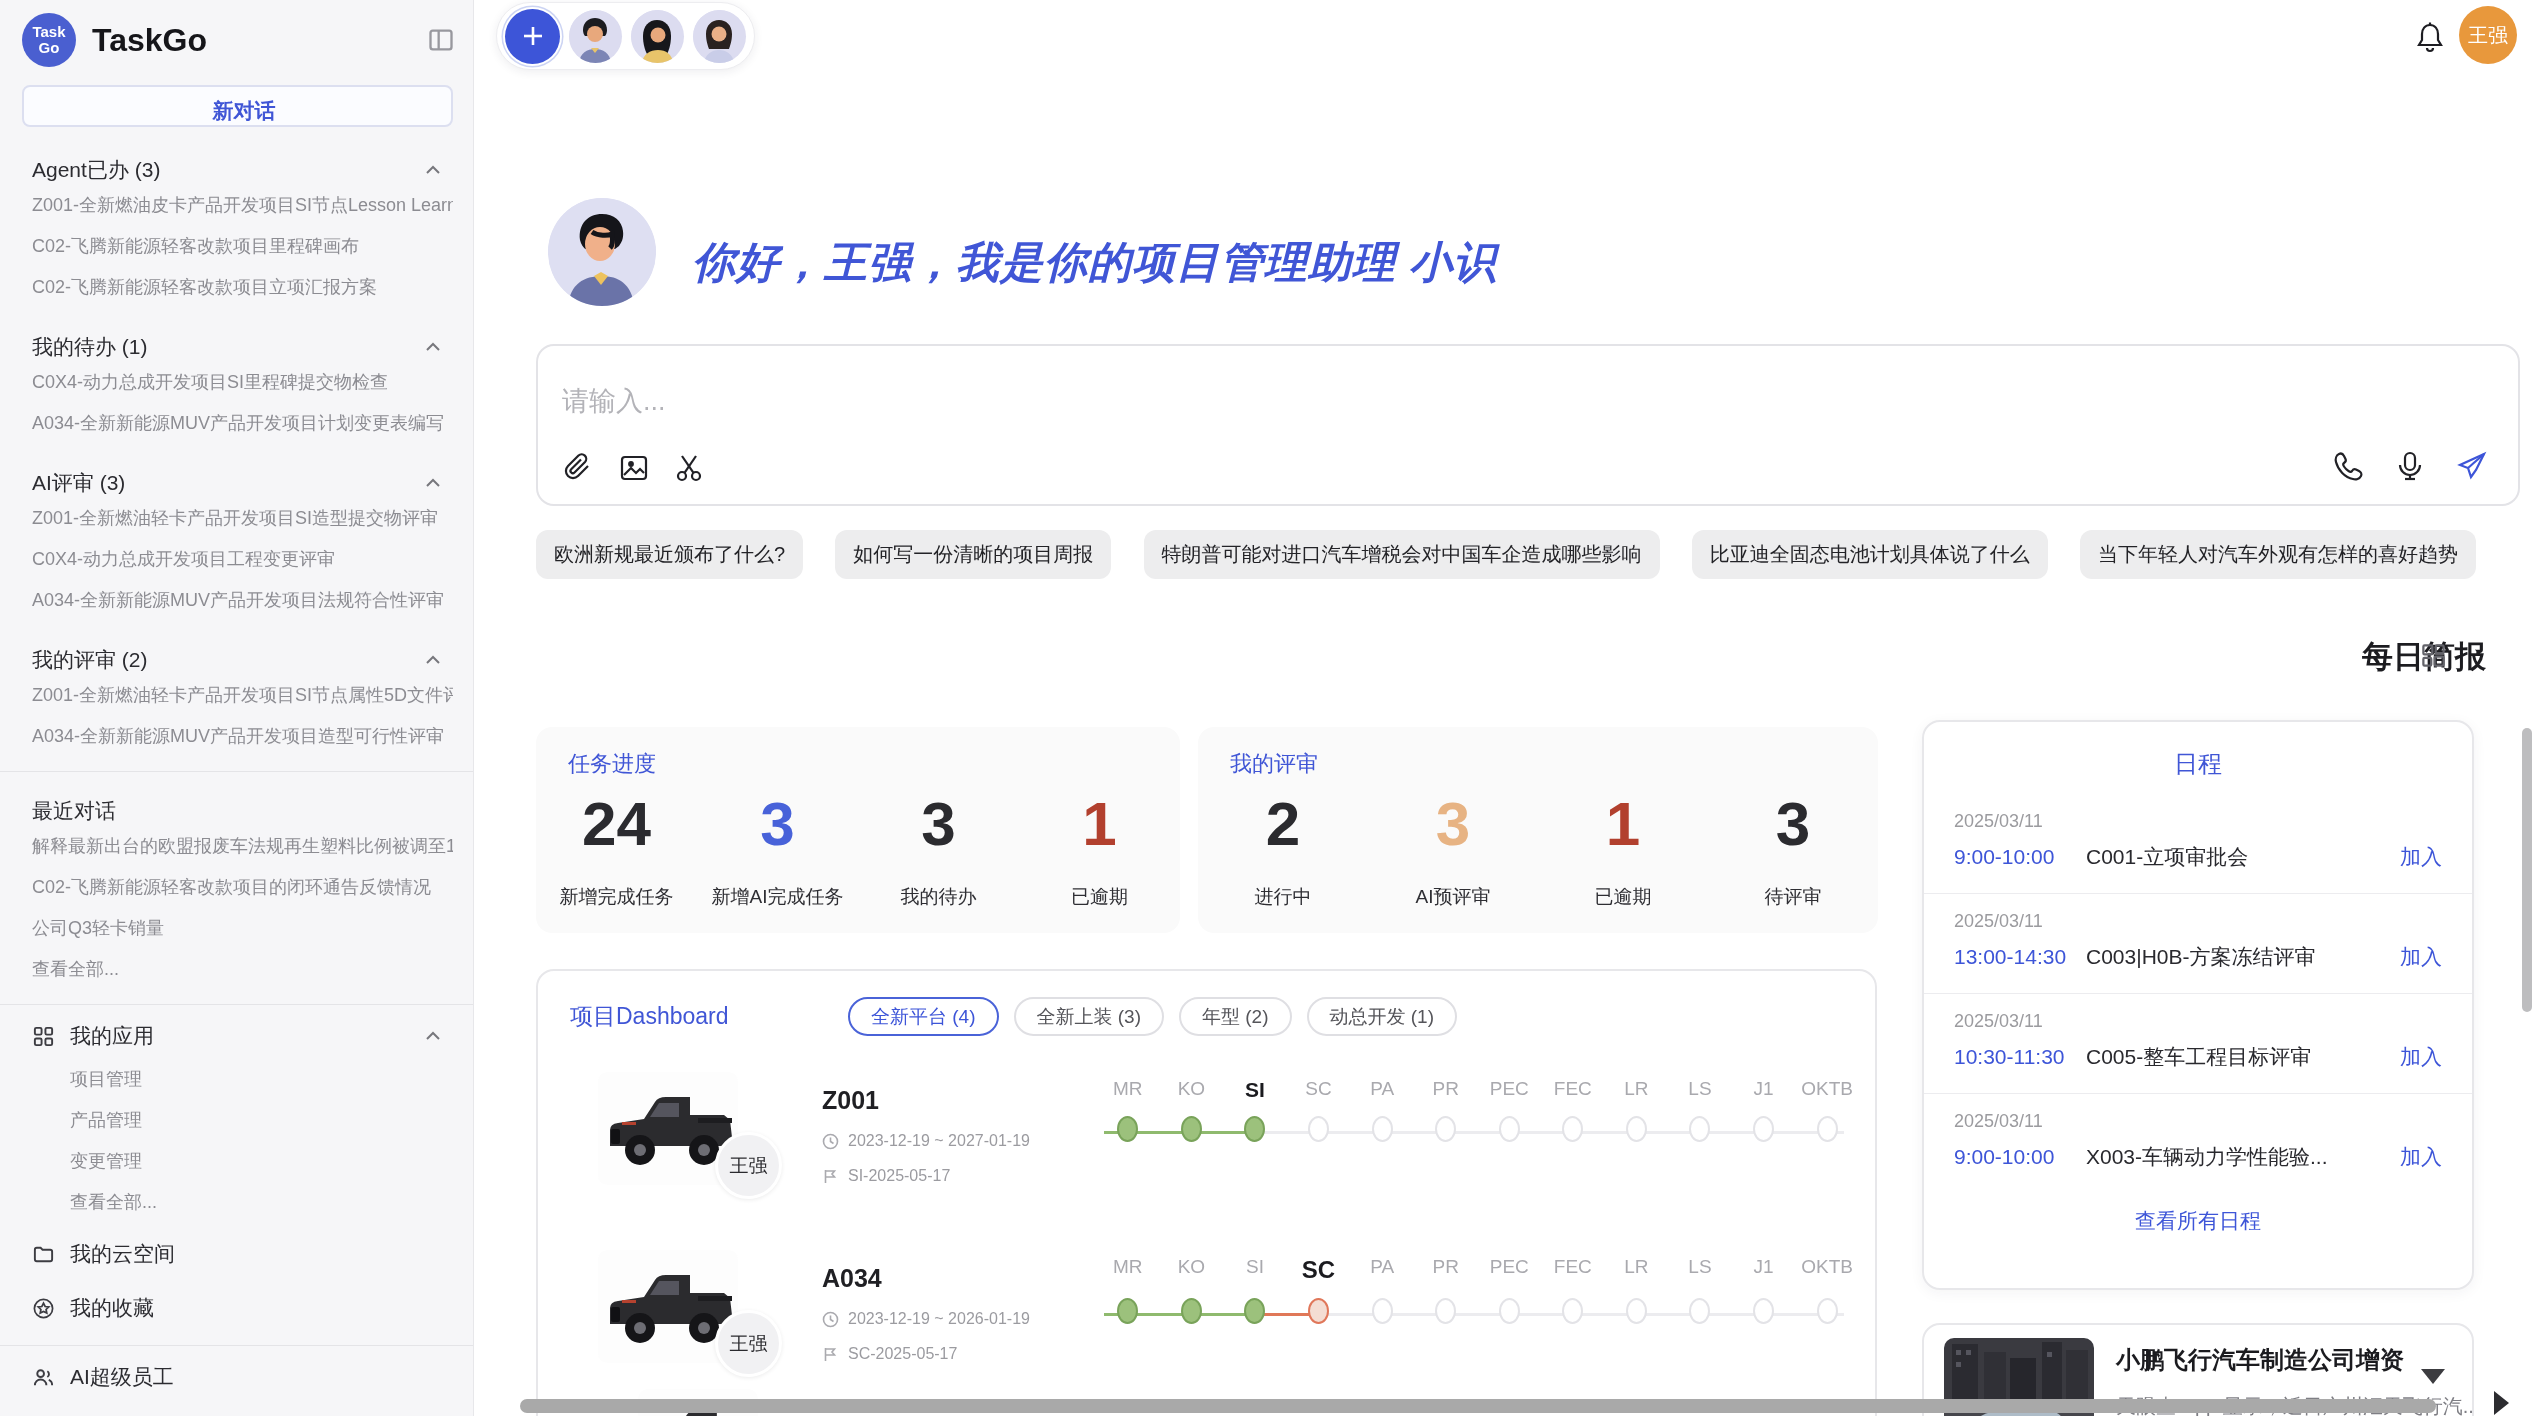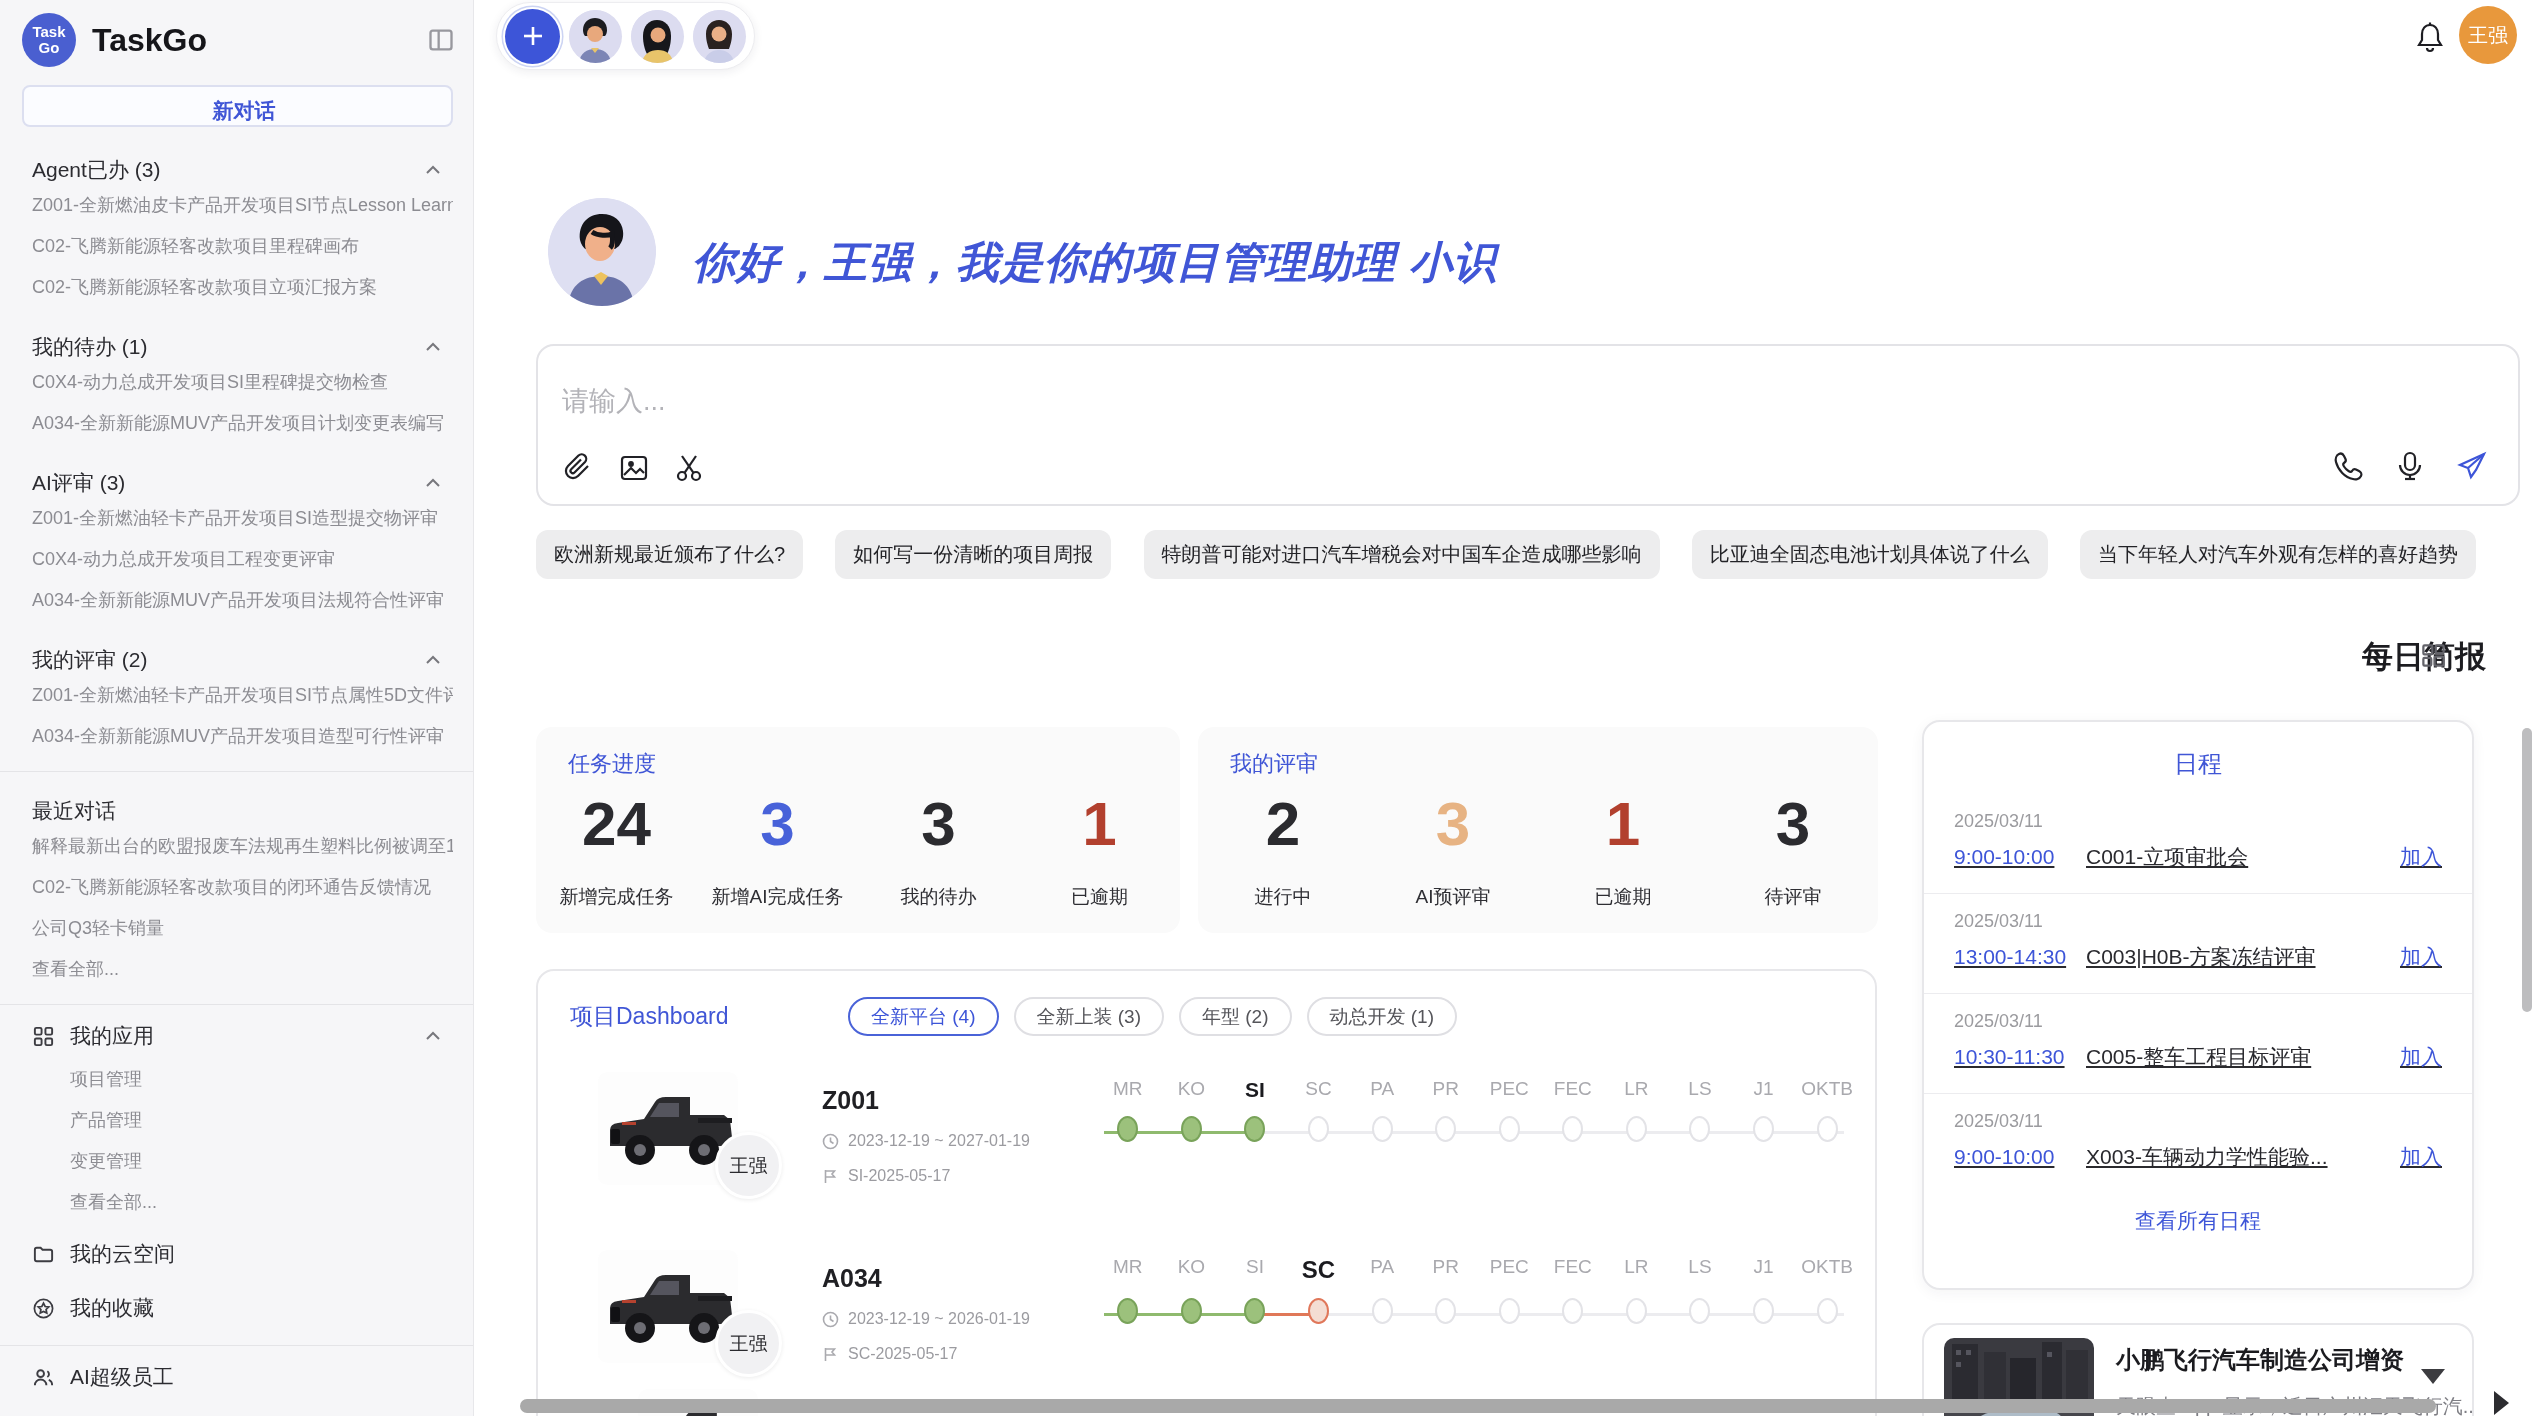--- a/index.html
+++ b/index.html
@@ -89,21 +89,21 @@
   .dot.overdue { background:#f4ddd3; border-color:#e0775a; }
   .truck-partial { position:absolute; left:100px; top:418px; width:120px; height:96px; border-radius:10px; overflow:hidden; }
 
   
   .sched-card { position:absolute; left:1922px; top:720px; width:552px; height:570px; border:2px solid #e7e7ea; border-radius:18px; background:#fff; box-shadow:0 3px 14px rgba(40,40,60,.05); overflow:hidden; }
   .sched-title { text-align:center; font-size:24px; color:#4056d6; margin-top:26px; }
   .sched-list { margin-top:14px; }
   .sched-entry { padding:17px 30px 22px 30px; border-bottom:1px solid #ececef; }
   .sched-entry:last-child { border-bottom:none; }
   .s-date { font-size:18px; color:#9b9b9f; }
-  .s-row { display:flex; align-items:center; margin-top:11px;text-decoration:underline; }
+  .s-row { display:flex; align-items:center; margin-top:11px; }
   .s-time { width:132px; flex:none; font-size:21px; color:#3d55d8; font-weight:500; }
   .s-title { flex:1; font-size:21px; color:#29292e; white-space:nowrap; overflow:hidden; }
   .s-action { font-size:21px; color:#3d55d8; cursor:pointer; }
   .sched-footer { text-align:center; font-size:21px; color:#3d55d8; padding-top:14px; cursor:pointer; }
 
   
   .news-card { position:absolute; left:1922px; top:1323px; width:552px; height:120px; border:2px solid #e7e7ea; border-radius:18px; background:#fff; overflow:hidden; display:flex; padding:13px 20px; gap:22px; }
   .news-img { width:150px; height:110px; border-radius:10px; overflow:hidden; flex:none; }
   .news-title { font-size:24px; font-weight:bold; color:#1b1b1f; margin-top:6px; white-space:nowrap; }
   .news-text { font-size:20px; color:#7e7e84; margin-top:17px; white-space:nowrap; overflow:hidden; }

